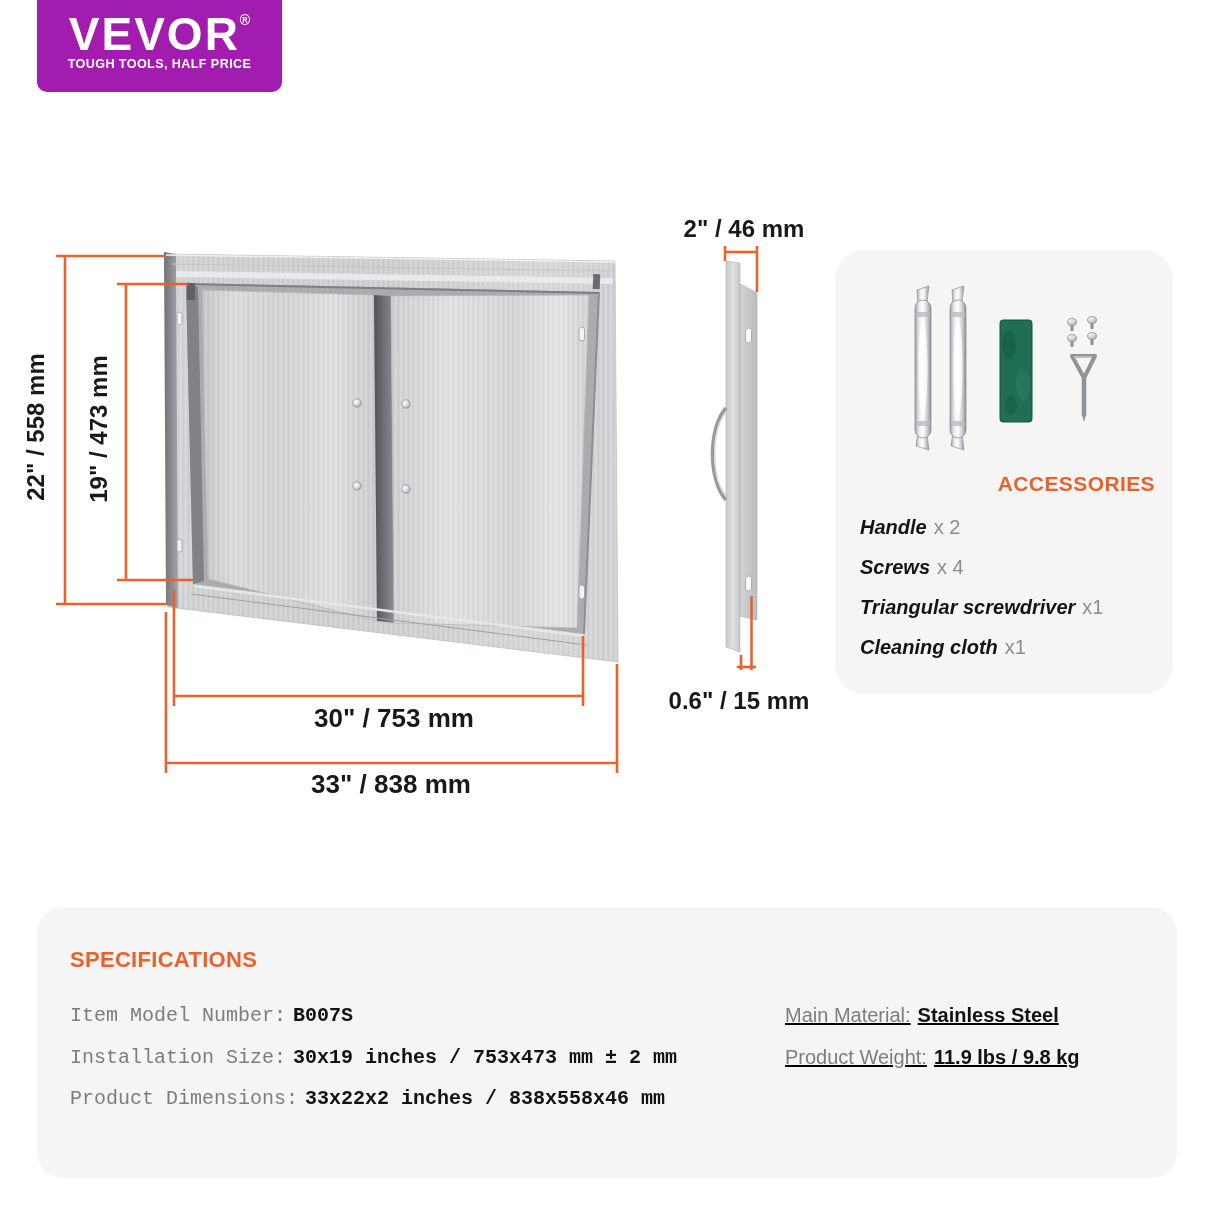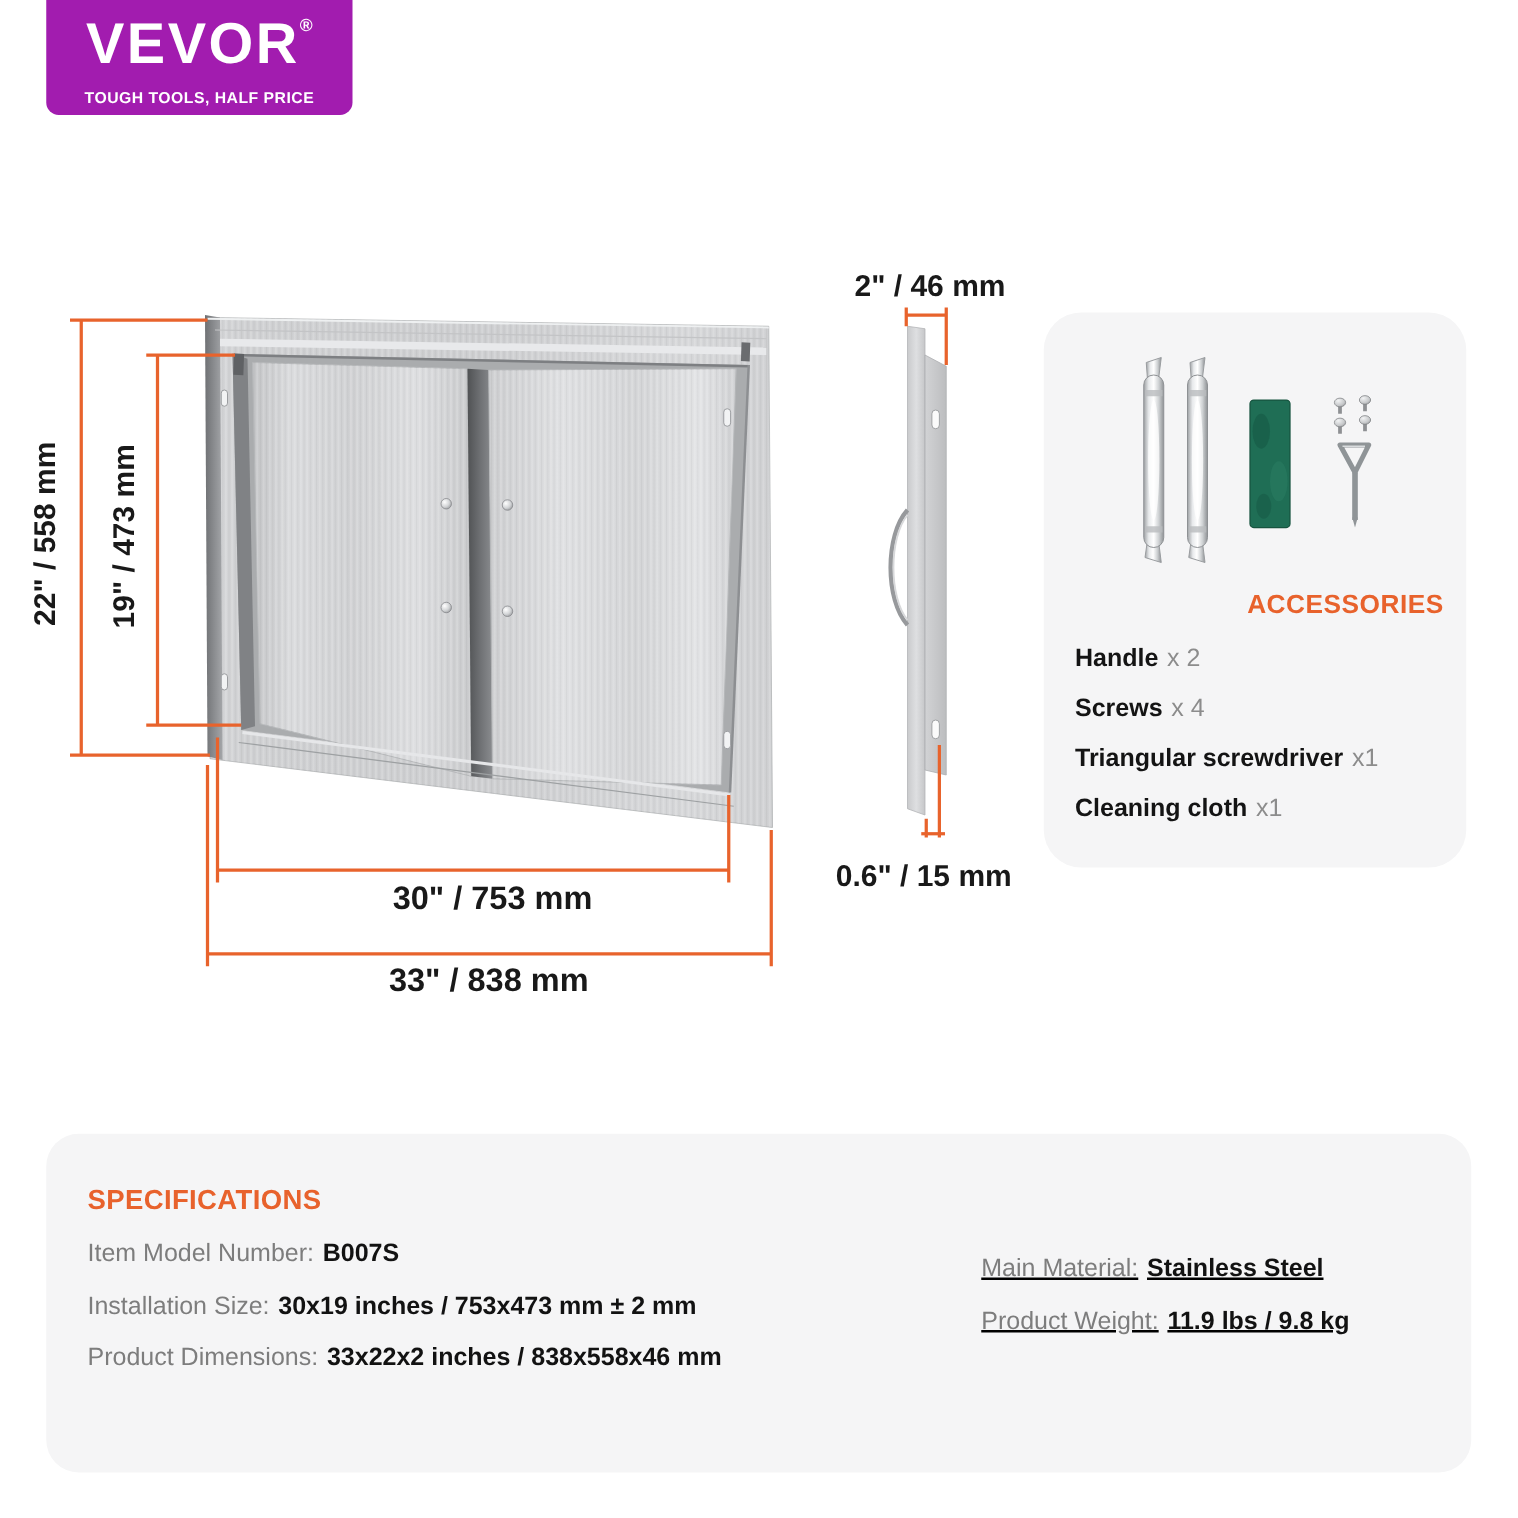--- a/index.html
+++ b/index.html
@@ -4,42 +4,42 @@
 <style>
   html,body{margin:0;padding:0;background:#ffffff;}
   body{width:1214px;height:1214px;position:relative;overflow:hidden;
        font-family:"Liberation Sans",sans-serif;-webkit-font-smoothing:antialiased;}
 
   
   .logo{position:absolute;left:37px;top:0;width:245px;height:92px;background:#a21caf;
         border-radius:0 0 10px 10px;color:#fff;text-align:center;}
   .logo .brand{font-size:46px;font-weight:700;letter-spacing:2px;line-height:1;margin-top:11px;}
   .logo .reg{font-size:14px;font-weight:700;vertical-align:top;position:relative;top:2px;letter-spacing:0;}
-  .logo .tagline{font-size:12.6px;font-weight:700;letter-spacing:.4px;margin-top:14px;}
+  .logo .tagline{font-size:12.6px;font-weight:700;letter-spacing:.4px;margin-top:0;}
 
   
   .diagram{position:absolute;left:0;top:0;width:1214px;height:1214px;}
   .dimtext{font-family:"Liberation Sans",sans-serif;font-weight:700;fill:#191919;}
 
   
   .acc-card{position:absolute;left:835px;top:250px;width:338px;height:444px;
             background:#f5f5f6;border-radius:30px;}
   .acc-icons{position:absolute;left:0;top:0;width:338px;height:220px;}
   .acc-text{position:absolute;left:25px;top:220px;width:295px;}
   .acc-title{color:#E8622C;font-size:21px;font-weight:700;letter-spacing:.4px;line-height:28px;margin-bottom:9px;text-align:right;}
   .acc-row{font-size:20px;line-height:40px;white-space:nowrap;}
-  .acc-name{font-weight:700;color:#141414;}
+  .acc-name{font-weight:700;color:#141414;font-style:italic;}
   .acc-qty{color:#8c8c8c;margin-left:7px;}
 
   
   .spec-card{position:absolute;left:37px;top:907px;width:1140px;height:271px;
              background:#f5f5f6;border-radius:26px;}
   .spec-title{position:absolute;left:33px;top:40px;color:#E8622C;font-size:22px;
               font-weight:700;letter-spacing:.3px;}
-  .spec-col-left{position:absolute;left:33px;top:76px;}
+  .spec-col-left{position:absolute;left:33px;top:88px;font-family:Liberation Mono, monospace;}
   .spec-col-right{position:absolute;left:748px;top:88px;text-decoration:underline;}
   .spec-row{font-size:20px;line-height:41.5px;white-space:nowrap;}
   .spec-label{color:#7d7d7d;}
   .spec-value{color:#121212;font-weight:700;margin-left:7px;}
 </style>
 </head>
 <body>
 
 <div class="logo">
   <div class="brand"><span>VEVOR</span><span class="reg">®</span></div>

